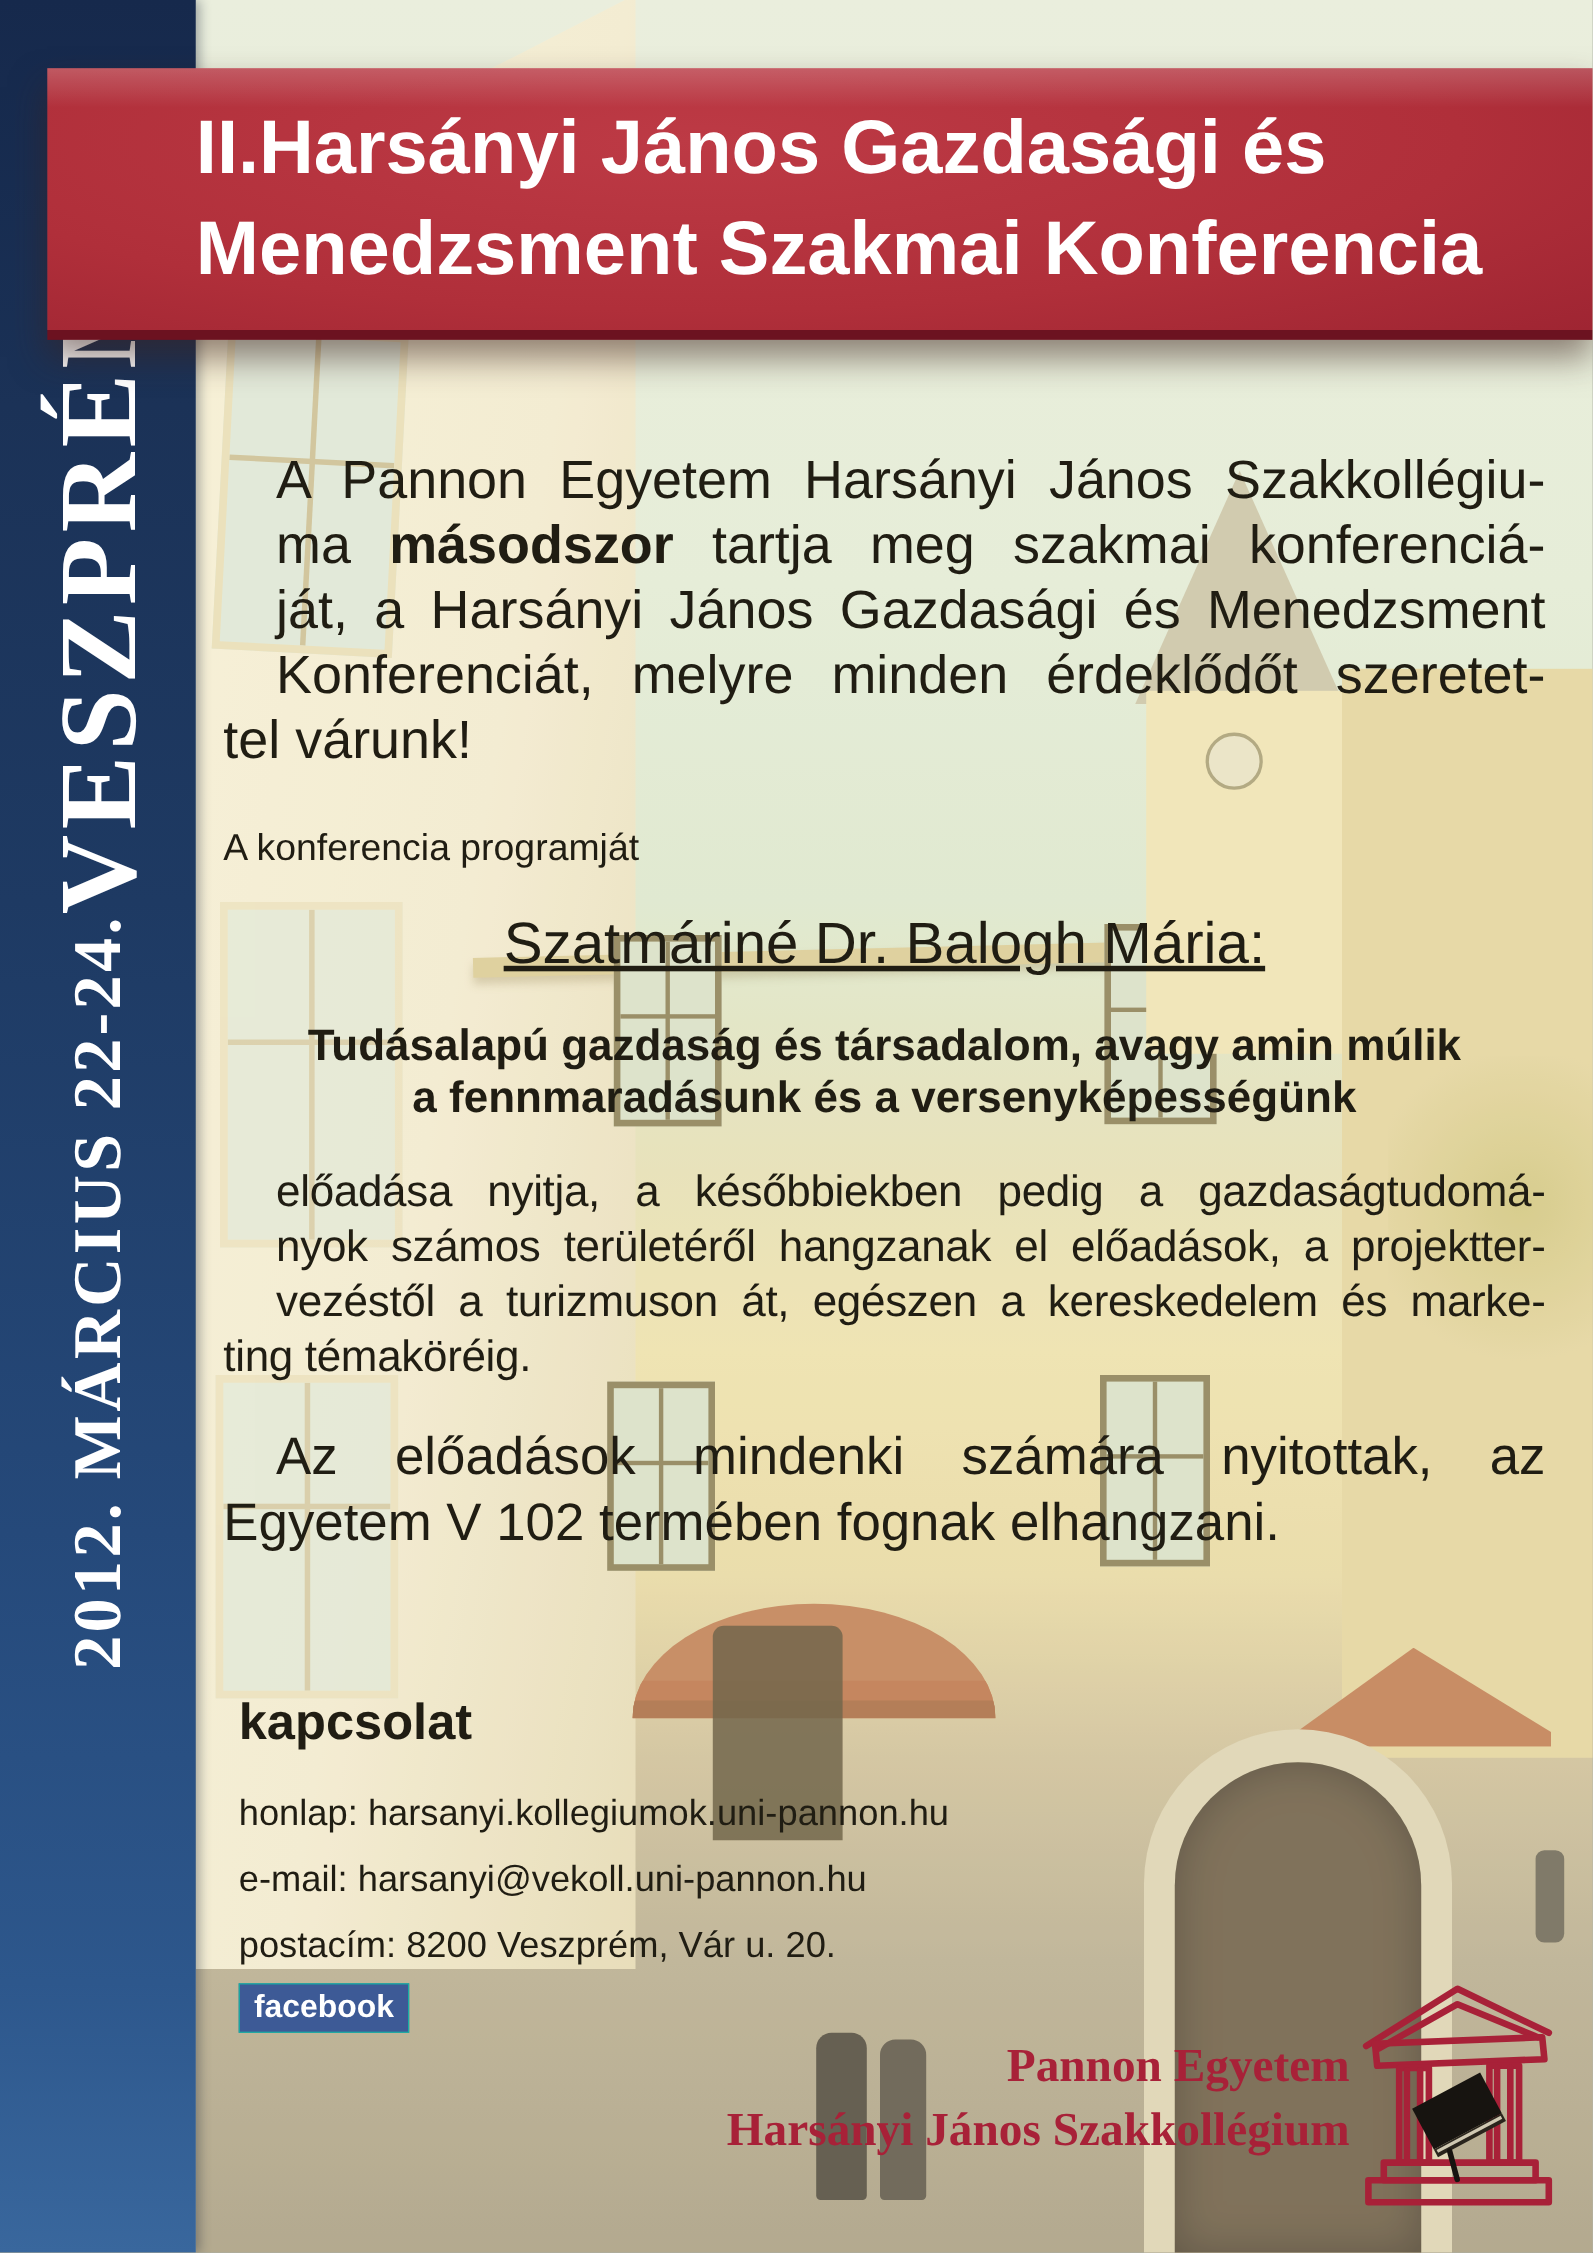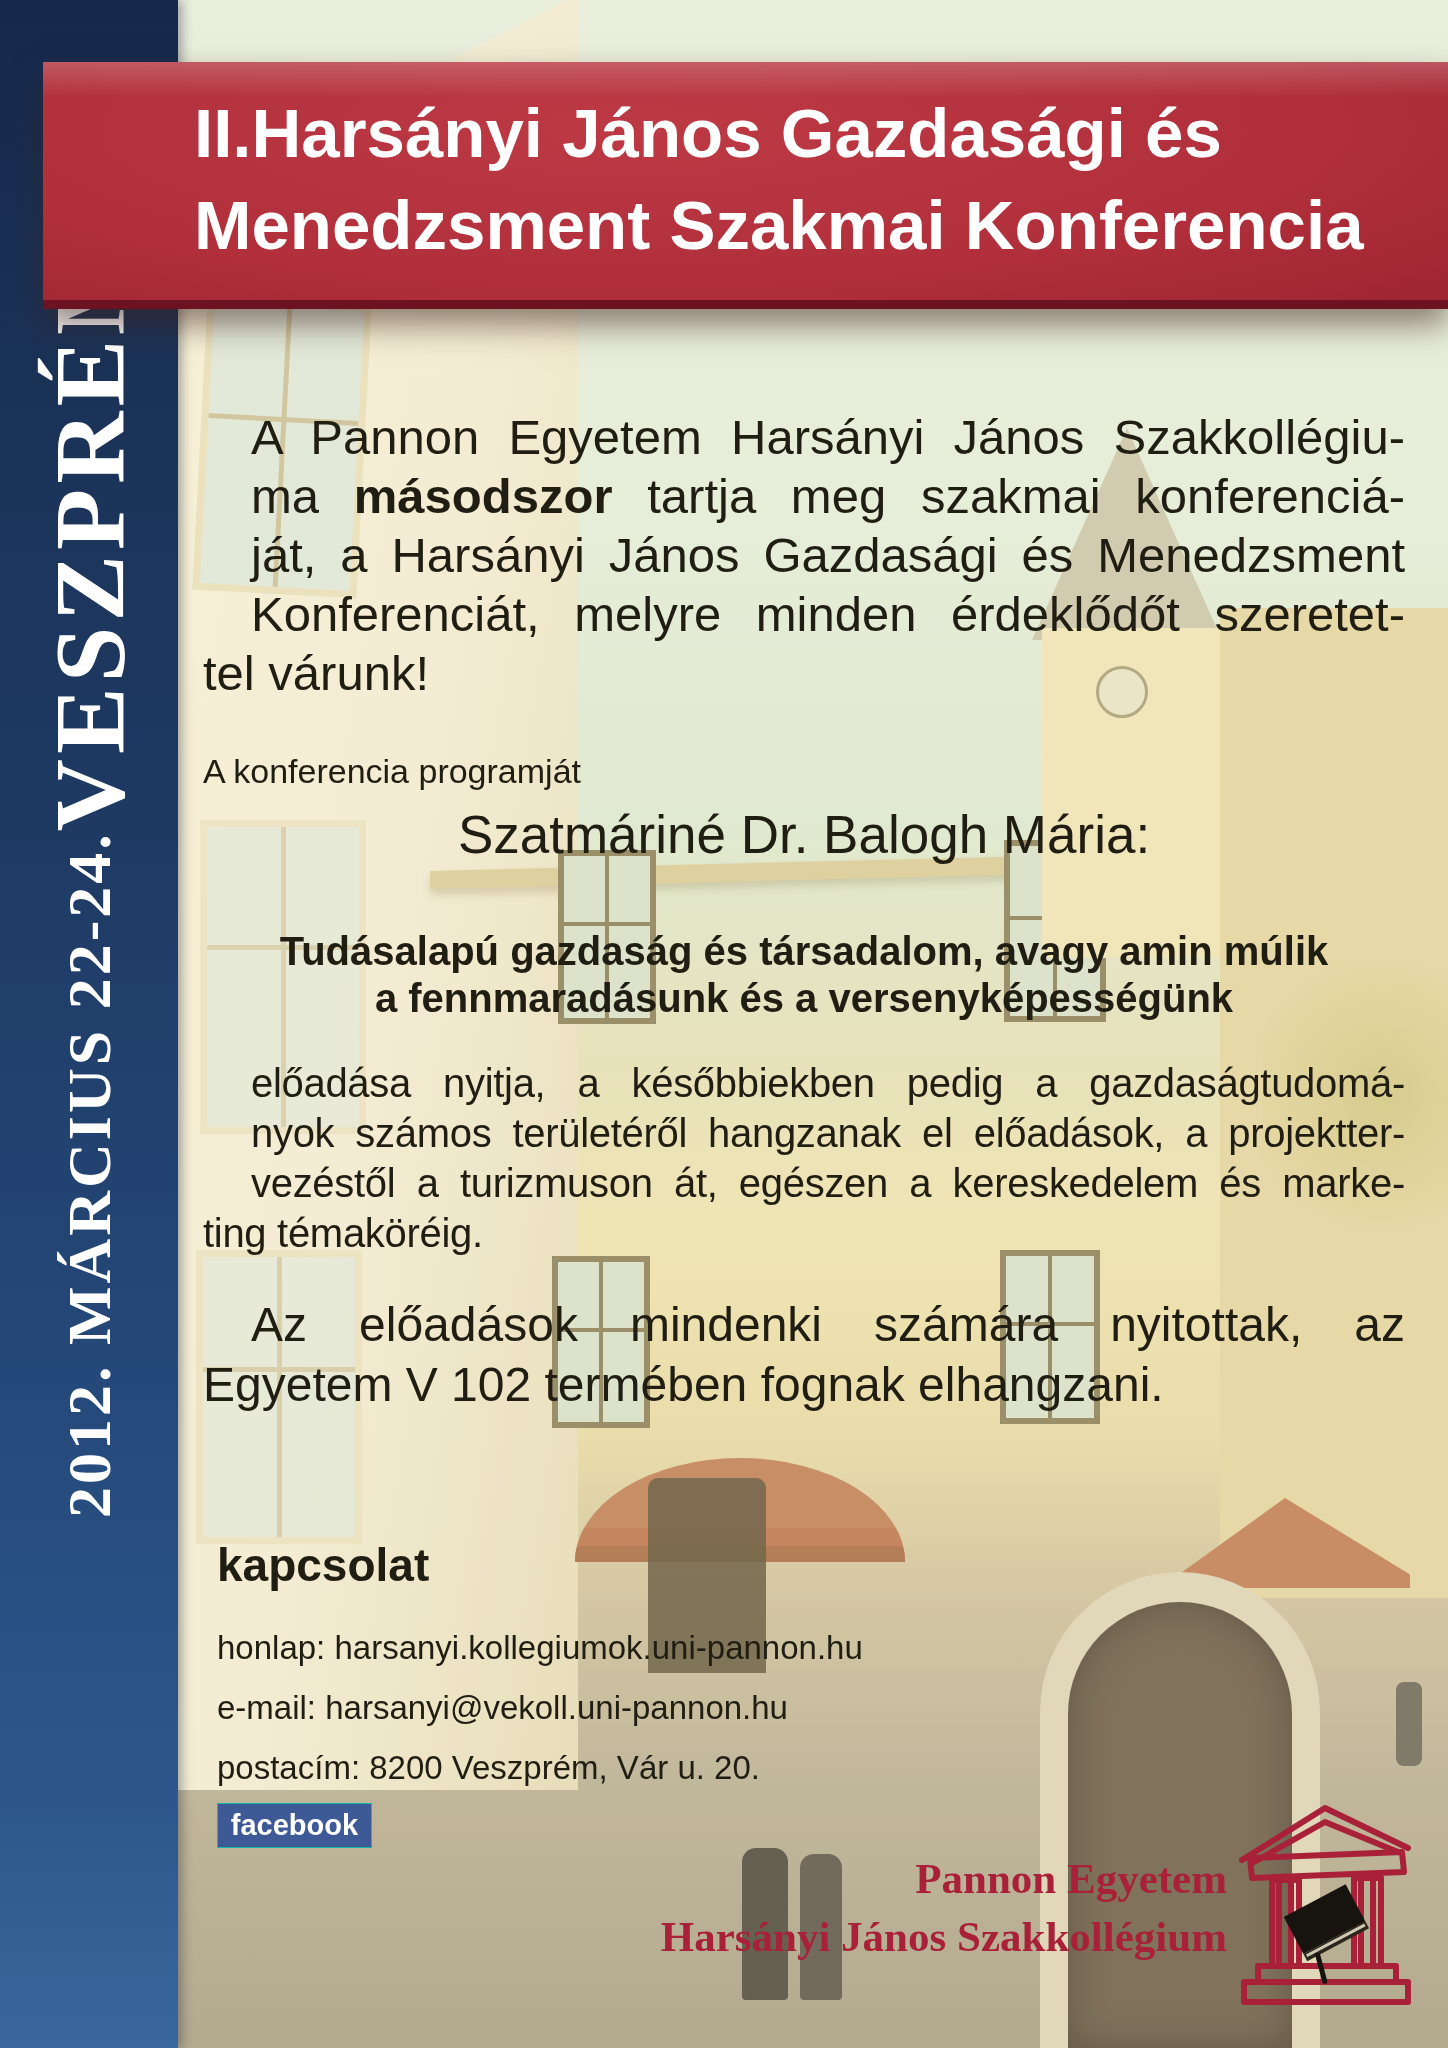--- a/index.html
+++ b/index.html
@@ -71,29 +71,29 @@
   .side-date{font-size:62px;letter-spacing:3px;}
   .side-city{font-size:100px;letter-spacing:5px;}
   
   .banner{position:absolute;left:43px;top:62px;right:0;height:238px;z-index:4;
       background:radial-gradient(130% 170% at 42% 28%,#bd3a45 0%,#b02f3a 38%,#9a2230 68%,#891b27 100%);
       border-bottom:9px solid #6c1220;
       box-shadow:0 16px 30px rgba(60,35,30,.55);}
   .banner:before{content:"";position:absolute;inset:0;
       background:linear-gradient(180deg,rgba(255,255,255,.20),rgba(255,255,255,0) 15%);}
   .banner-title{position:relative;padding:26px 0 0 135px;color:#fff;
-      font-size:69px;line-height:92px;font-weight:700;letter-spacing:0;margin-left:16px;}
+      font-size:69px;line-height:92px;font-weight:700;letter-spacing:0;}
   .banner-title span{display:block;}
   
   .col{position:absolute;left:203px;width:1202px;z-index:2;}
   .jl{display:block;text-align:justify;text-align-last:justify;margin-left:48px;}
   .jl-last{display:block;text-align:left;}
   .intro{top:408px;font-size:49px;line-height:59px;}
   .lead{top:752px;font-size:34px;}
-  .speaker{top:804px;font-size:53px;text-align:center;}
+  .speaker{top:827px;font-size:53px;text-align:center;text-decoration:underline;}
   .talk{top:928px;font-size:40px;line-height:47px;font-weight:700;text-align:center;}
   .talk span{display:block;}
   .details{top:1058px;font-size:40px;line-height:50px;letter-spacing:-0.3px;}
   .note{top:1295px;font-size:48px;line-height:60px;}
   .kapcsolat{top:1538px;font-size:46px;font-weight:700;padding-left:14px;}
   .contact{top:1618px;font-size:33px;line-height:60px;padding-left:14px;}
   .contact span{display:block;}
   .fb{position:absolute;left:217px;top:1803px;width:153px;height:43px;z-index:2;
       background:#3d5a96;border:1px solid #14b8a6;color:#fff;font-weight:700;
       font-size:29px;display:flex;align-items:center;justify-content:center;

